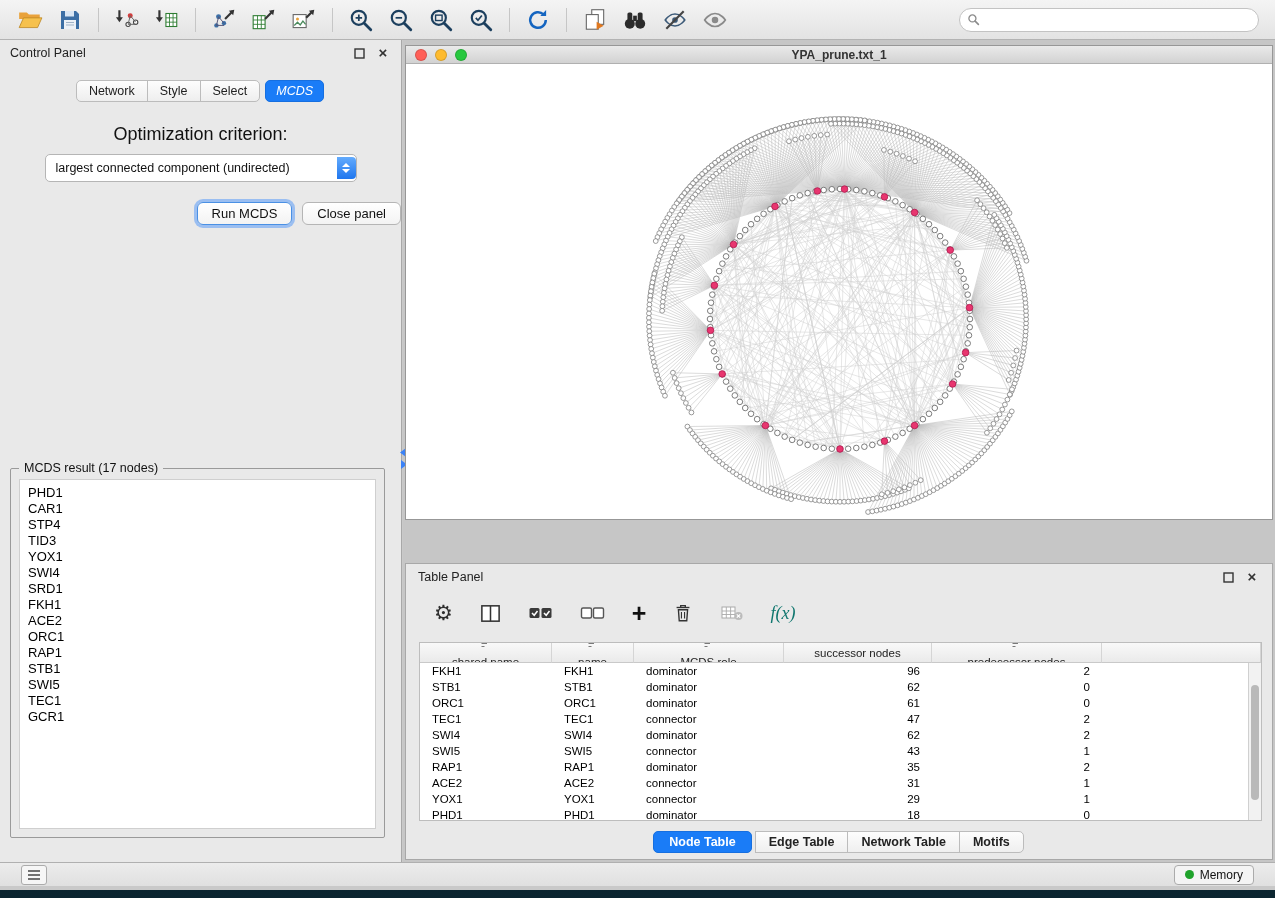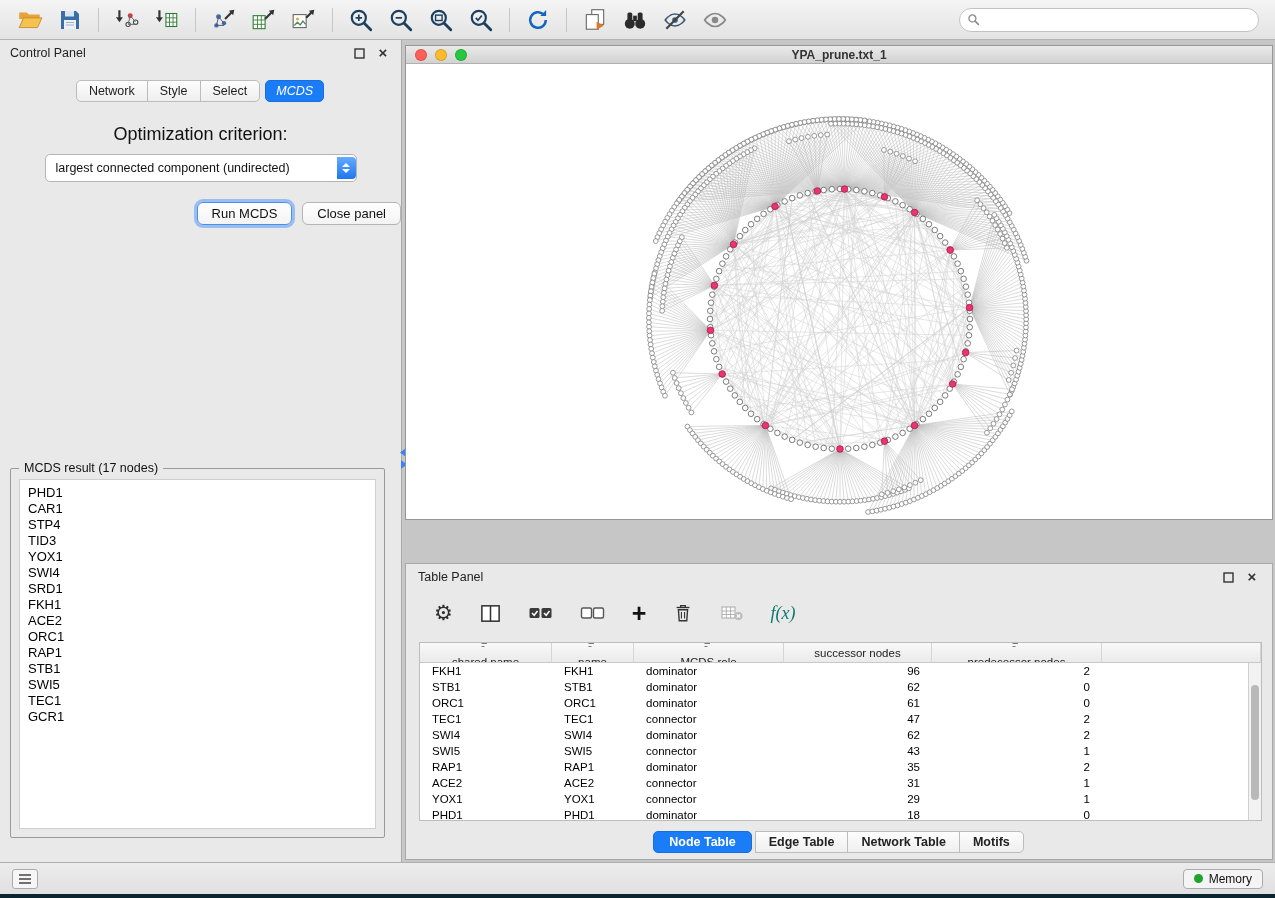--- a/index.html
+++ b/index.html
@@ -82,22 +82,22 @@
   .td.num { text-align:right; padding-right:12px; }
   .vscroll { position:absolute; top:20px; right:0; width:13px; bottom:0; background:#f2f2f2; border-left:1px solid #d0d0d0; }
   .vthumb { position:absolute; left:2px; right:2px; top:22px; height:115px; background:#b9b9b9; border-radius:5px; }
   .tp-tabs { position:absolute; left:0; right:0; bottom:6px; display:flex; justify-content:center; align-items:center; }
   .btab { border:1px solid #bcbcbc; background:linear-gradient(#fdfdfd,#efefef); padding:3px 13px; font-size:12.5px; color:#222; margin-left:-1px;font-weight:bold; }
   .btab:nth-child(2) { border-radius:0; }
   .btab:last-child { border-radius:0 5px 5px 0; }
   .btab.active { background:#1a7cf7; border-color:#166fe0; color:#fff; border-radius:5px; margin-right:4px; padding:3px 15px; }
 
   
-  .statusbar { position:absolute; left:0; right:0; top:862px; height:32px; background:linear-gradient(#ececec,#e0e0e0);
-    border-top:1px solid #b0b0b0; display:flex; align-items:center; padding:0 12px; }
+  .statusbar { position:absolute; left:0; right:0; top:862px; height:24px; background:linear-gradient(#ececec,#e0e0e0);
+    border-top:1px solid #b0b0b0; display:flex; align-items:center; padding:0 21px; }
   .listbtn { width:26px; height:20px; border:1px solid #ababab; border-radius:3px; background:#f6f6f6;
     display:flex; align-items:center; justify-content:center; }
   .statusbar .sp { flex:1; }
   .membtn { display:flex; align-items:center; gap:6px; border:1px solid #ababab; border-radius:4px;
     background:#f4f4f4; padding:2px 10px; font-size:12px; color:#111; }
   .greendot { width:9px; height:9px; border-radius:50%; background:#1fa32b; display:inline-block; }
 </style>
 </head>
 <body>
 

